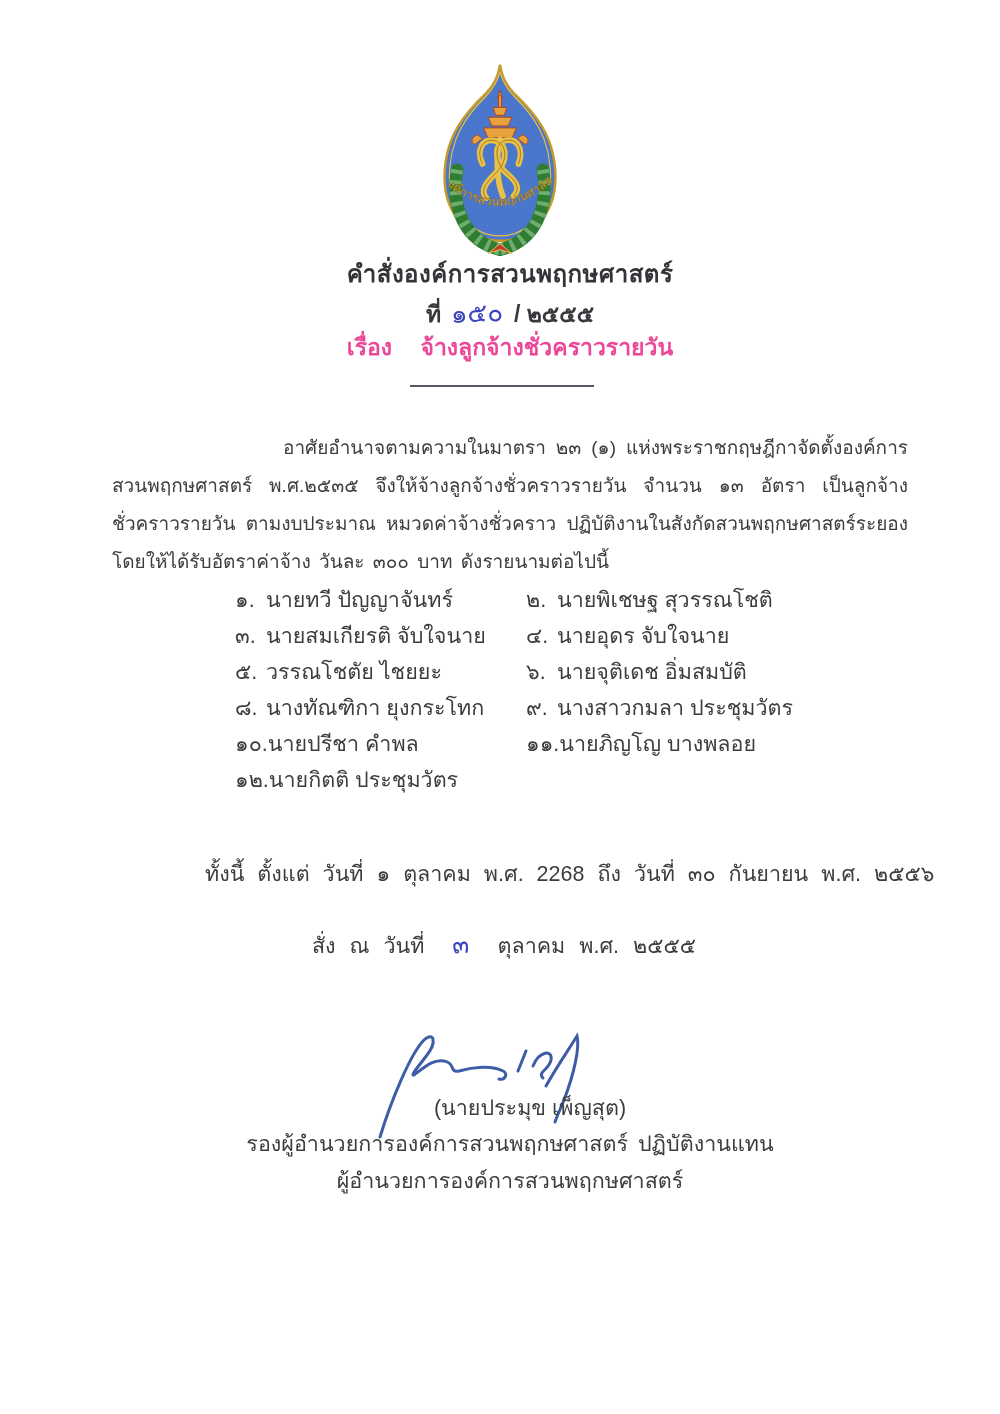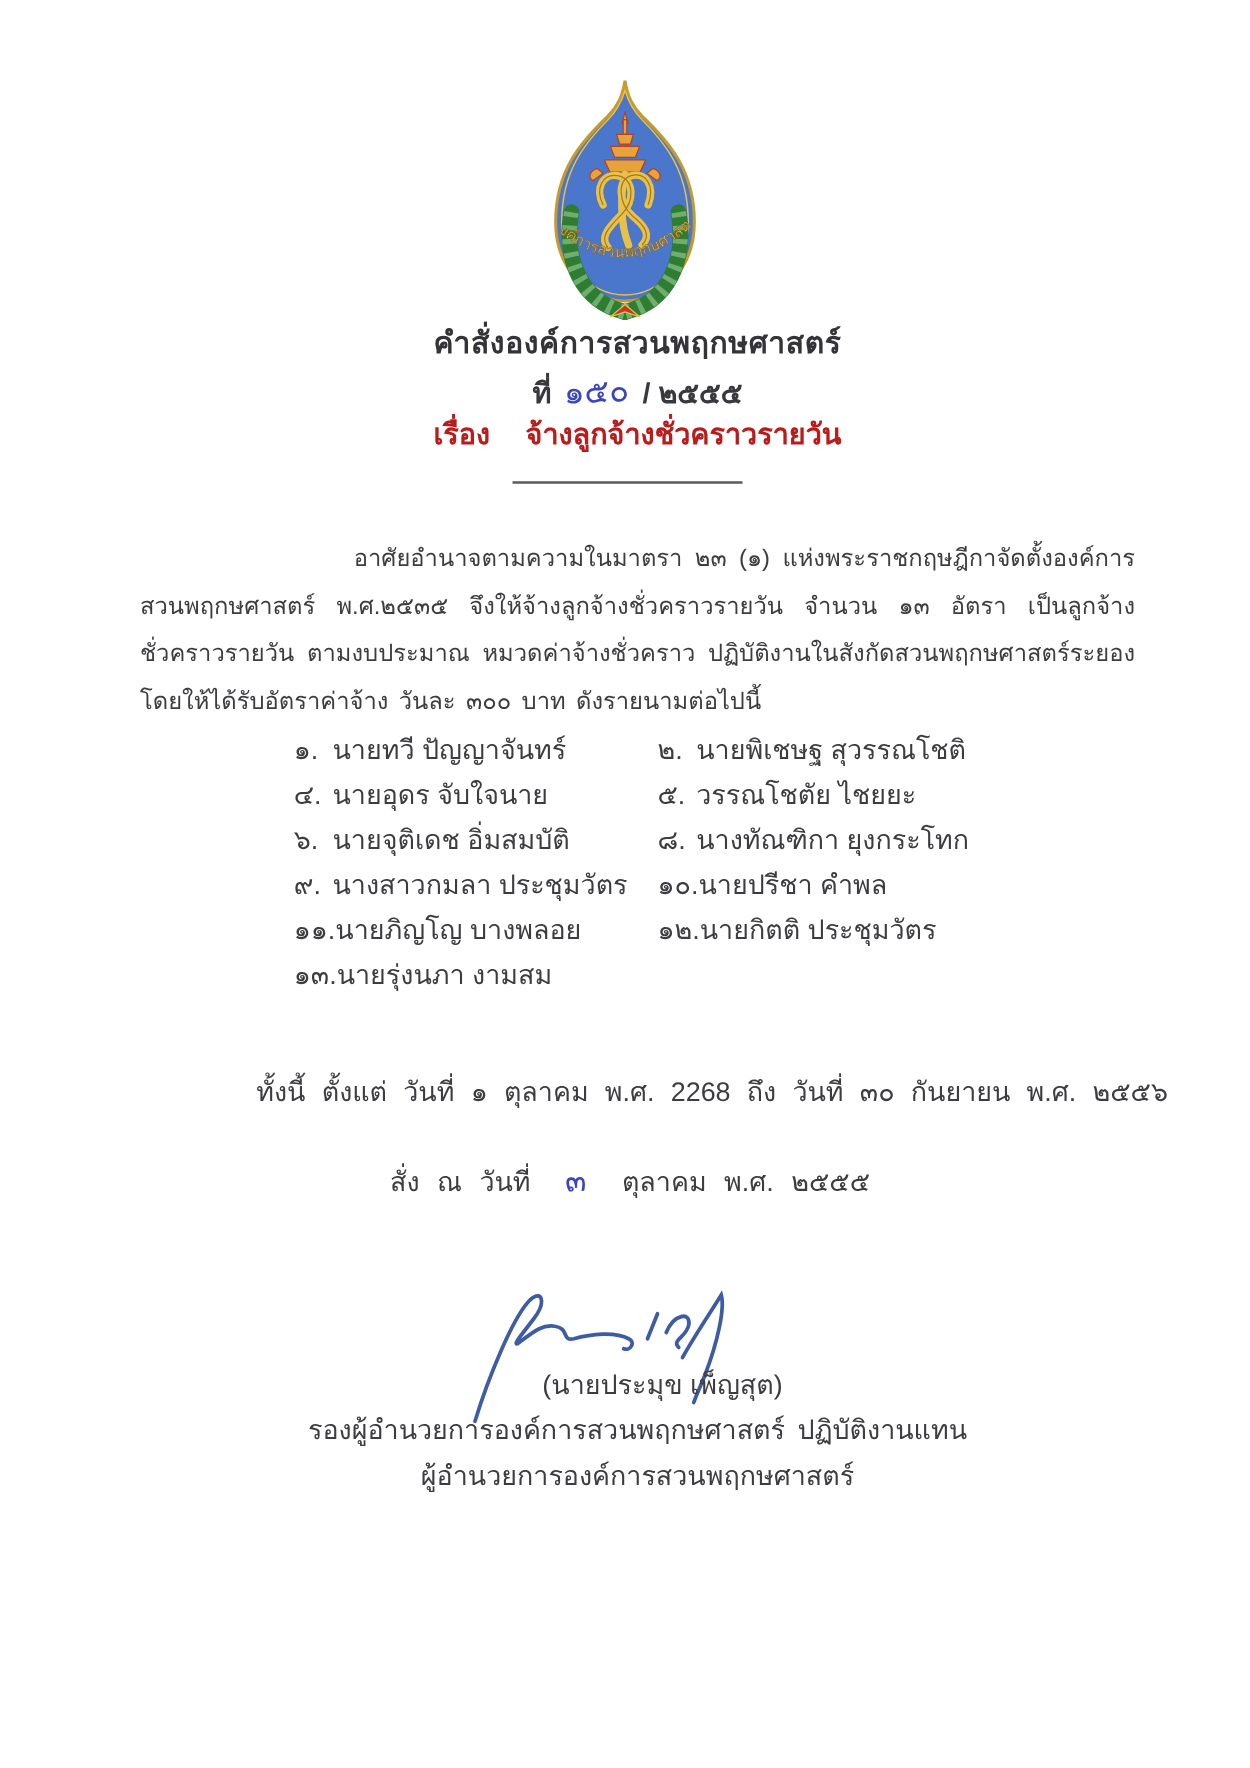--- a/index.html
+++ b/index.html
@@ -10,21 +10,21 @@
     background:#ffffff;
     font-family:"Liberation Sans","DejaVu Sans",sans-serif;
     color:#3d3d41;
     overflow:hidden;
   }
   .abs{position:absolute;}
   .centered{left:0;right:0;text-align:center;padding-left:20px;}
   .title{top:254px;font-size:24px;font-weight:bold;color:#333338;letter-spacing:.5px;}
   .doc-number{top:292px;font-size:23px;font-weight:bold;color:#38383d;}
   .doc-number .hand{color:#3c45bd;font-size:26px;font-weight:normal;margin:0 4px;transform:rotate(-2deg);display:inline-block;}
-  .subject{top:329px;font-size:23px;font-weight:bold;color:#b91c1c;}
+  .subject{top:329px;font-size:23px;font-weight:bold;color:#ec4899;}
   .subject .lbl{margin-right:22px;}
   .divider{top:385px;left:410px;width:184px;border-top:2px solid #595a63;}
   .paragraph{
     top:429px;left:112px;width:796px;
     font-size:19px;line-height:38px;
     text-align:justify;text-indent:171px;
     word-spacing:3px;
   }
   .names{
     top:582px;left:235px;
@@ -101,29 +101,29 @@
     <span>จ้างลูกจ้างชั่วคราวรายวัน</span>
   </div>
 
   <div class="abs divider"></div>
 
   <div class="abs paragraph">อาศัยอำนาจตามความในมาตรา ๒๓ (๑) แห่งพระราชกฤษฎีกาจัดตั้งองค์การสวนพฤกษศาสตร์ พ.ศ.๒๕๓๕ จึงให้จ้างลูกจ้างชั่วคราวรายวัน จำนวน ๑๓ อัตรา เป็นลูกจ้างชั่วคราวรายวัน ตามงบประมาณ หมวดค่าจ้างชั่วคราว ปฏิบัติงานในสังกัดสวนพฤกษศาสตร์ระยอง โดยให้ได้รับอัตราค่าจ้าง วันละ ๓๐๐ บาท ดังรายนามต่อไปนี้</div>
 
   <div class="abs names">
     <div class="name-item"><span class="num">๑.</span><span>นายทวี  ปัญญาจันทร์</span></div>
     <div class="name-item"><span class="num">๒.</span><span>นายพิเชษฐ  สุวรรณโชติ</span></div>
+    <div class="name-item"><span class="num">๓.</span><span>นายสมเกียรติ  จับใจนาย</span></div>
     <div class="name-item"><span class="num">๔.</span><span>นายอุดร  จับใจนาย</span></div>
     <div class="name-item"><span class="num">๕.</span><span>วรรณโชตัย  ไชยยะ</span></div>
     <div class="name-item"><span class="num">๖.</span><span>นายจุติเดช  อิ่มสมบัติ</span></div>
     <div class="name-item"><span class="num">๘.</span><span>นางทัณฑิกา  ยุงกระโทก</span></div>
     <div class="name-item"><span class="num">๙.</span><span>นางสาวกมลา  ประชุมวัตร</span></div>
     <div class="name-item"><span class="num">๑๐.</span><span>นายปรีชา  คำพล</span></div>
     <div class="name-item"><span class="num">๑๑.</span><span>นายภิญโญ  บางพลอย</span></div>
     <div class="name-item"><span class="num">๑๒.</span><span>นายกิตติ  ประชุมวัตร</span></div>
-    <div class="name-item"><span class="num">๑๓.</span><span>นายรุ่งนภา  งามสม</span></div>
   </div>
 
   <div class="abs effective">ทั้งนี้ ตั้งแต่ วันที่ ๑ ตุลาคม พ.ศ. 2268 ถึง วันที่ ๓๐ กันยายน พ.ศ. ๒๕๕๖</div>
 
   <div class="abs issued">
     <span>สั่ง ณ วันที่</span>
     <span class="hand">๓</span>
     <span>ตุลาคม พ.ศ. ๒๕๕๕</span>
   </div>
 

